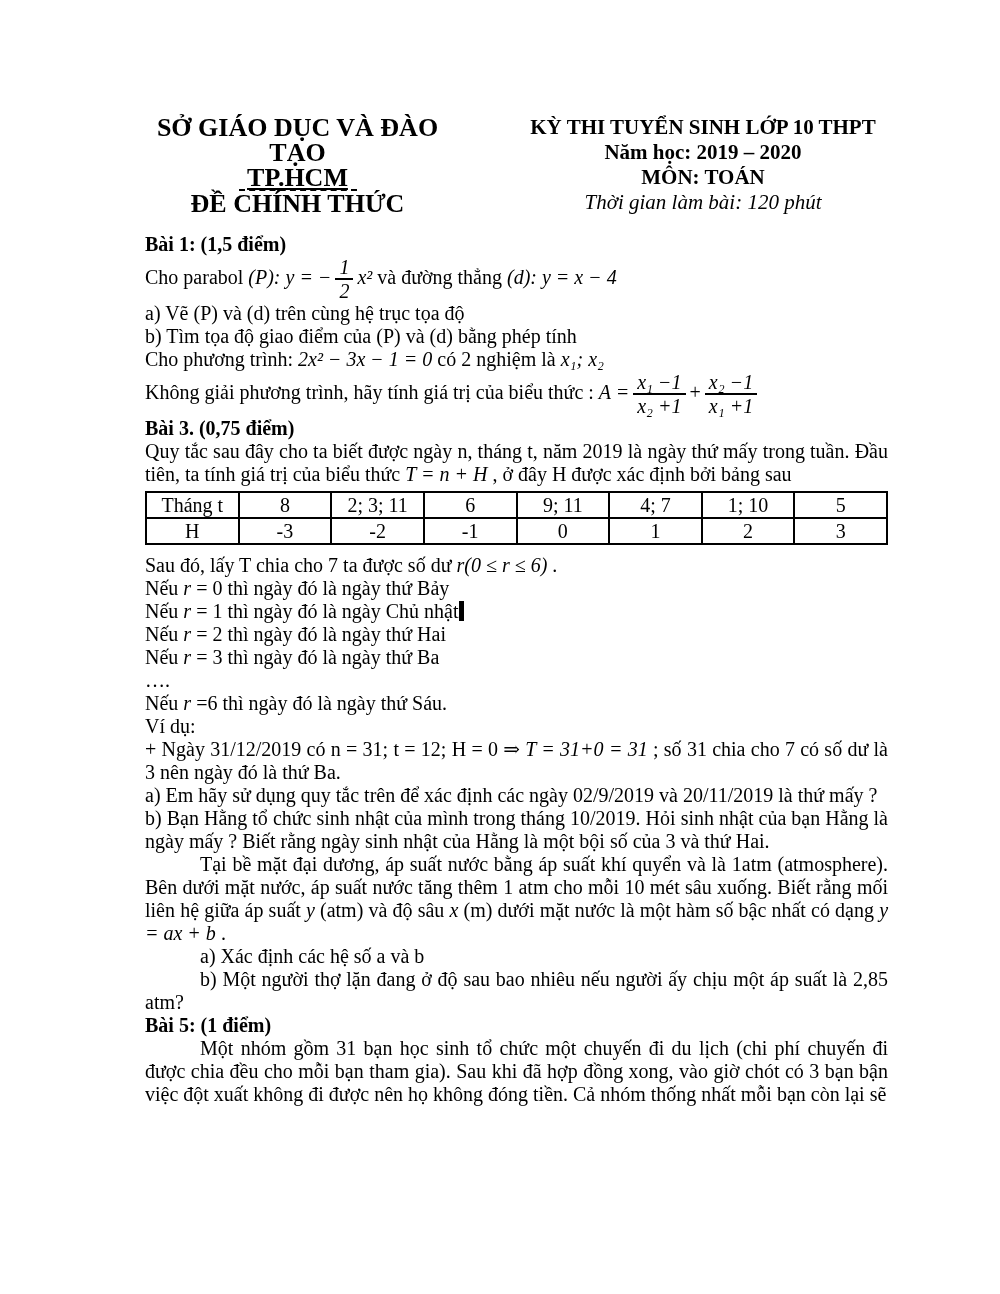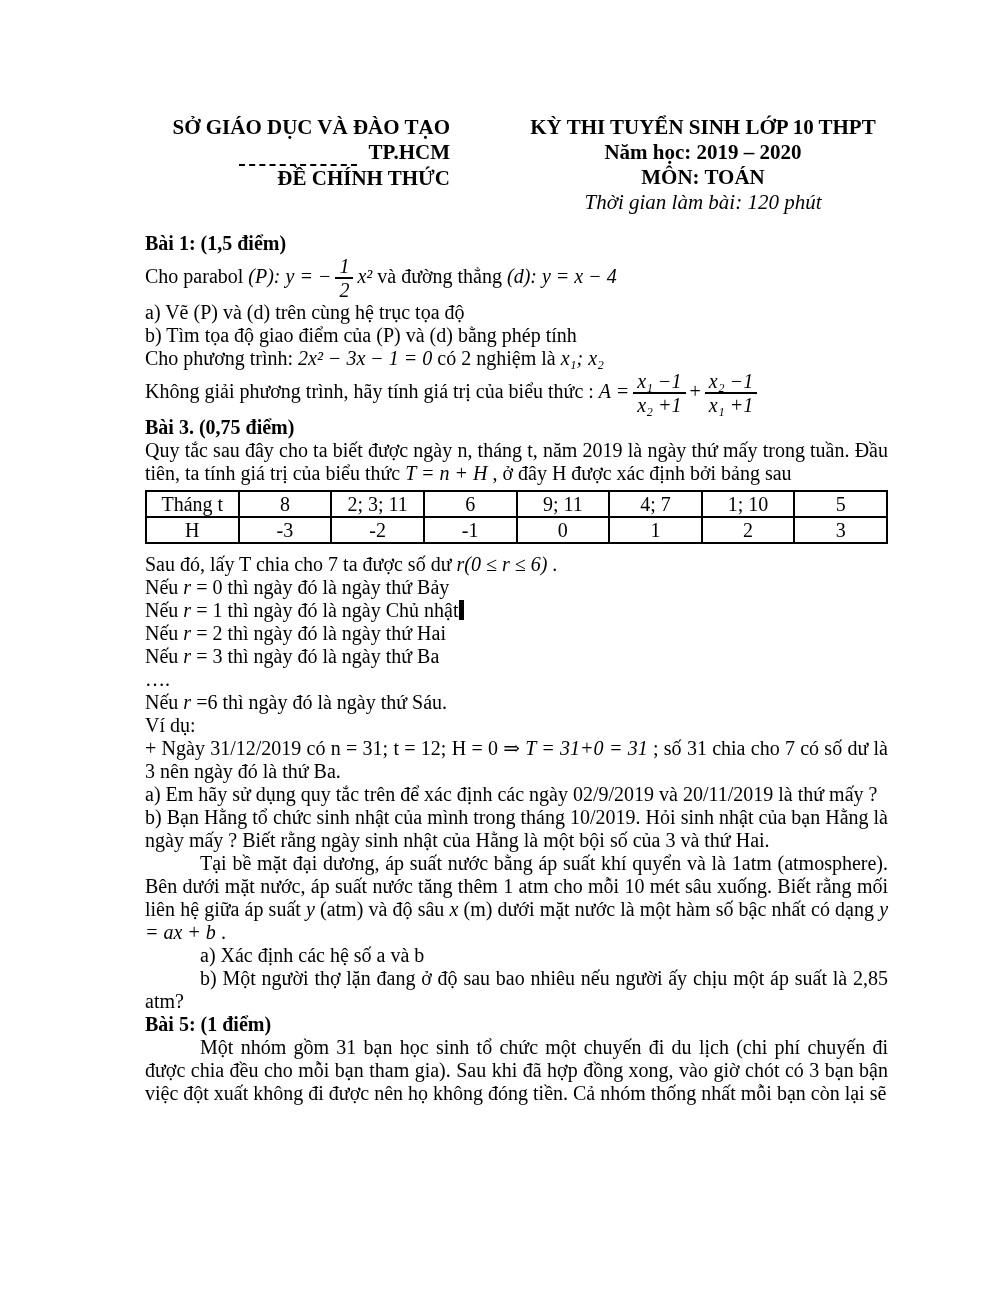--- a/index.html
+++ b/index.html
@@ -1,23 +1,23 @@
 <!DOCTYPE html>
 <html><head>
 <meta charset="utf-8">
 <style>
   html,body{margin:0;padding:0;background:#ffffff;}
   .page{position:relative;width:1000px;height:1294px;background:#ffffff;overflow:hidden;
         font-family:"Liberation Serif","DejaVu Serif",serif;color:#000;}
   .content{position:absolute;left:145px;top:115px;width:743px;}
   .hdr{display:flex;justify-content:space-between;}
-  .hdr-left{width:305px;text-align:right;font-weight:bold;font-size:21px;line-height:25px;}
+  .hdr-left{width:305px;text-align:center;font-weight:bold;font-size:26px;line-height:25px;}
   .hdr-right{width:370px;text-align:center;font-size:21px;line-height:25px;}
   .hdr-right .bold{font-weight:bold;}
-  .tphcm{}
+  .tphcm{text-decoration:underline;}
   .dashline{width:118px;margin:0 auto;border-top:2px dashed #000;height:0;margin-top:-1px;}
   .italic{font-style:italic;}
   .bold{font-weight:bold;}
   .bodytext{margin-top:17px;font-size:20px;line-height:23px;}
   .line{min-height:23px;}
   .just{text-align:justify;}
   .ind{text-indent:55px;}
   .math{font-style:italic;margin-top:8px;}
   .frac{display:inline-block;vertical-align:middle;text-align:center;margin:0 4px;font-style:italic;}
   .frac>span{display:block;line-height:22px;padding:0 4px;}

